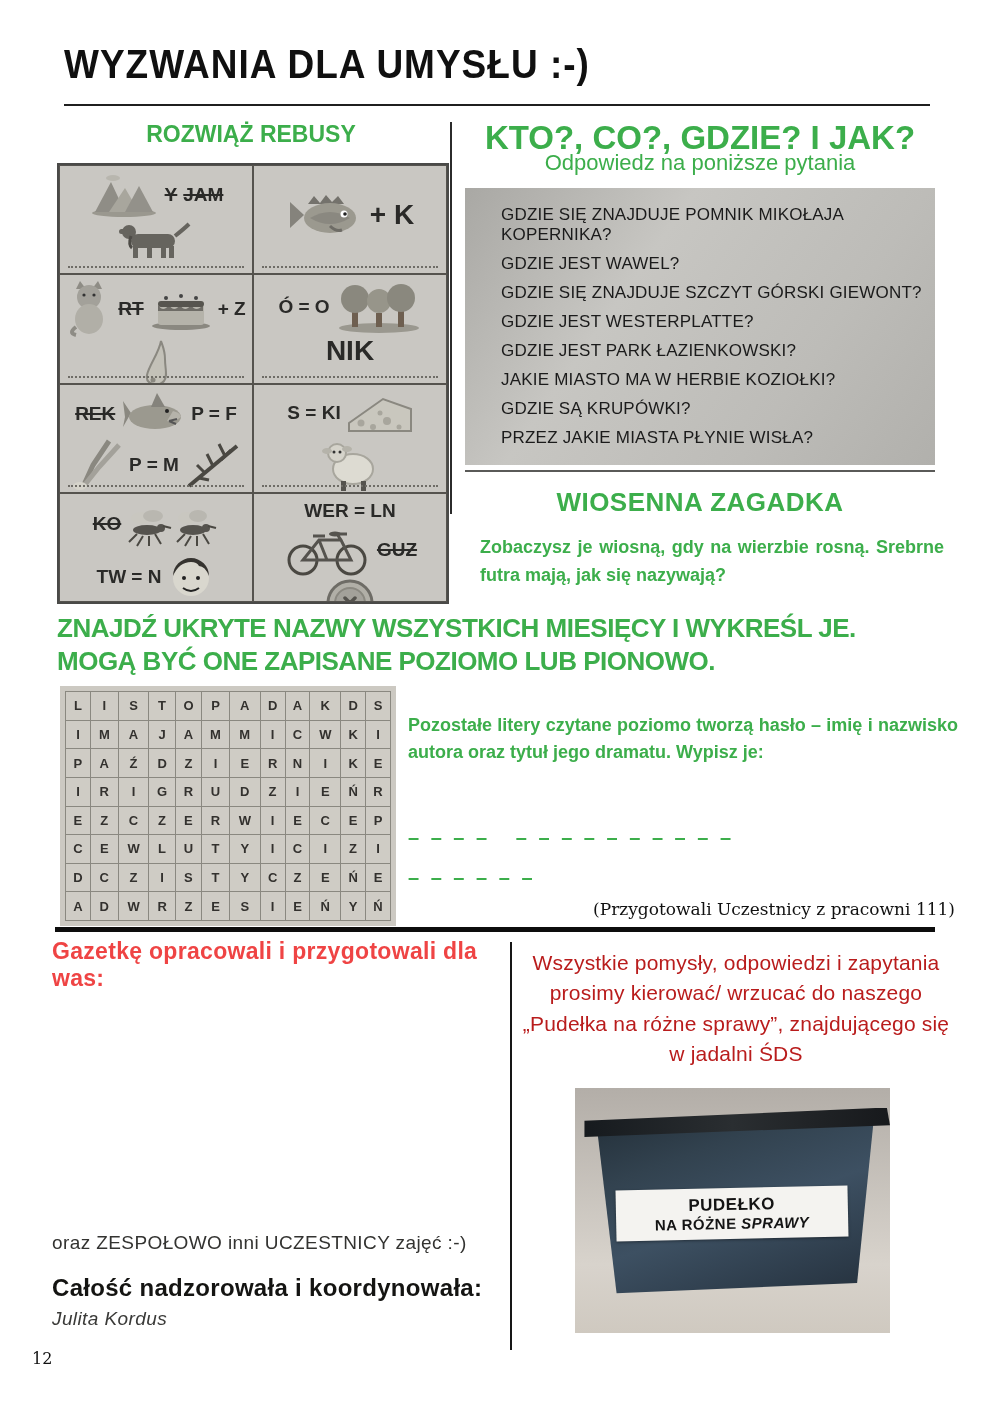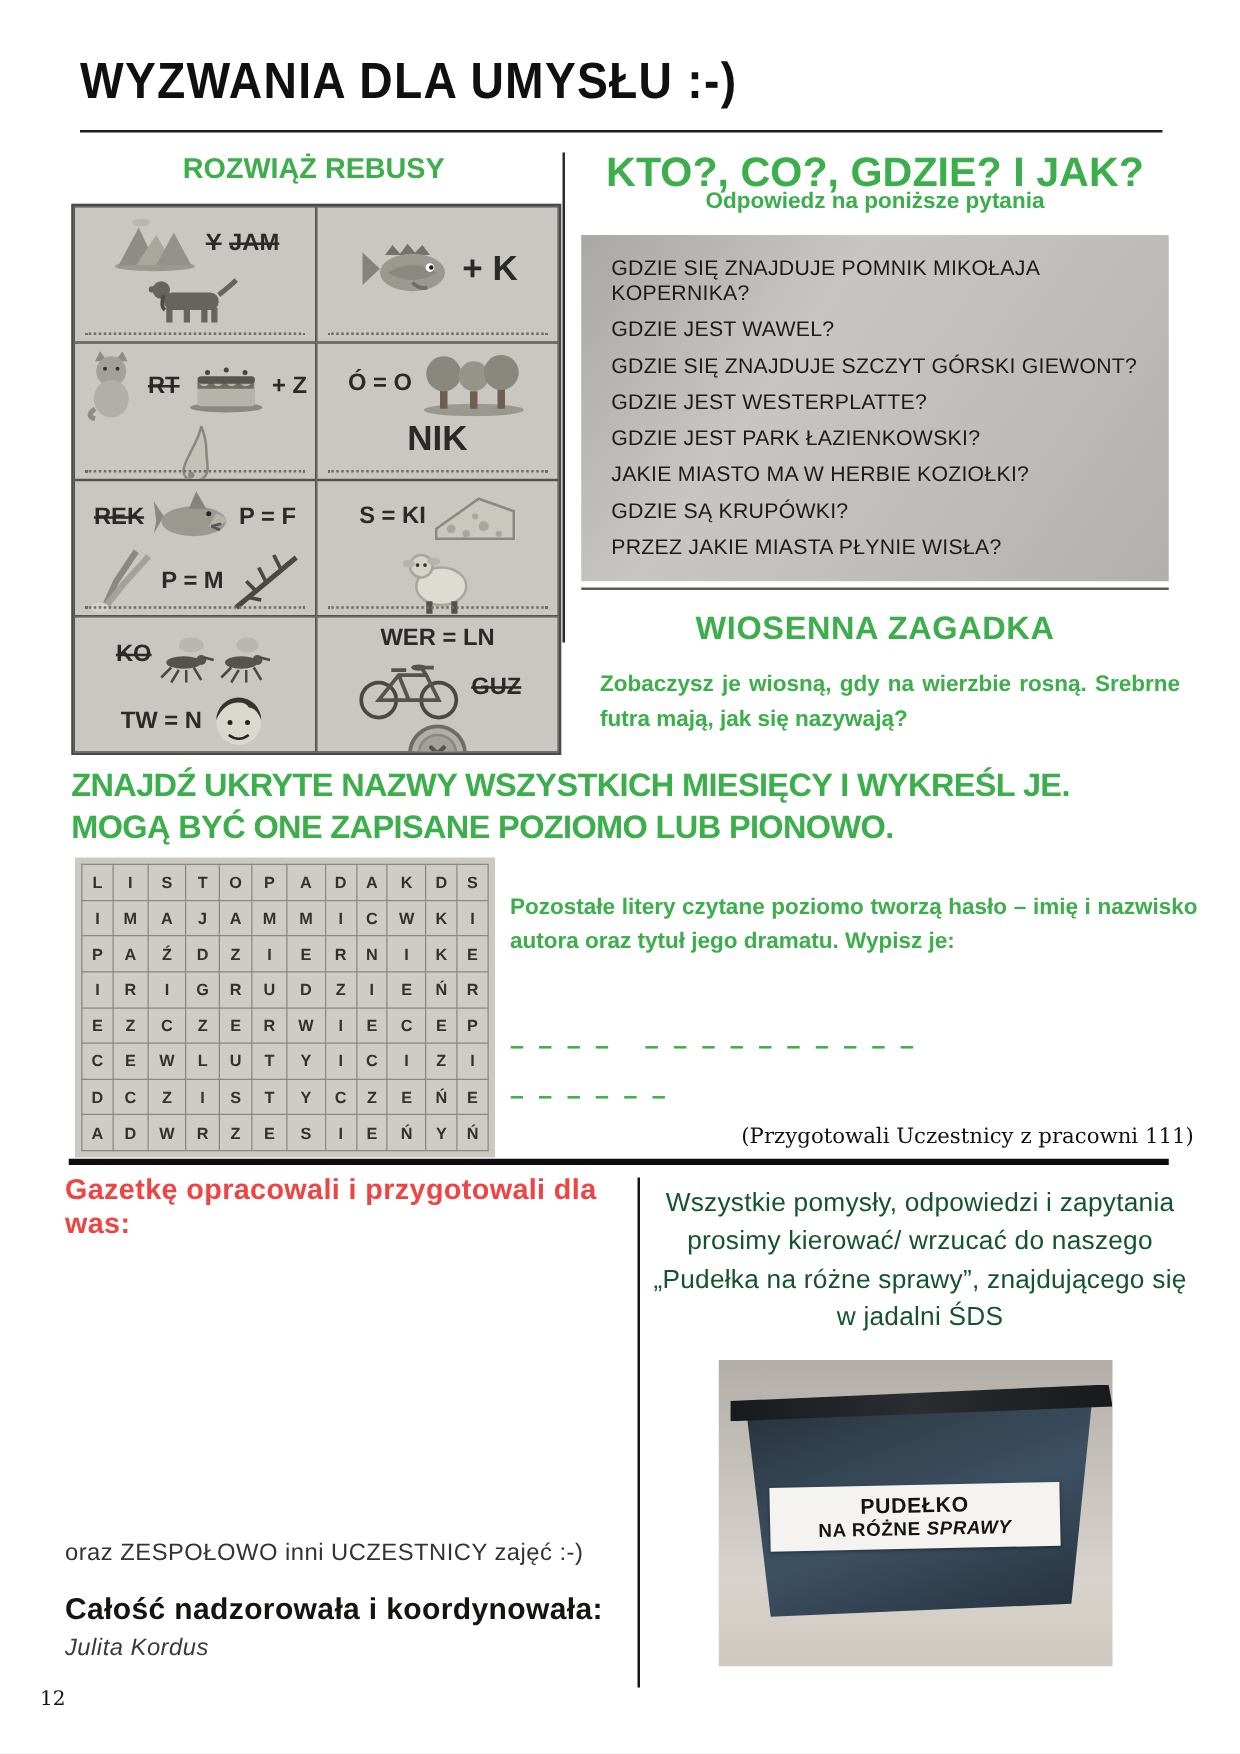--- a/index.html
+++ b/index.html
@@ -22,24 +22,24 @@
   .rcell .rdots{position:absolute;left:8px;right:8px;bottom:5px;border-bottom:2px dotted #6e6c66;}
   .rtext{font-size:19px;font-weight:700;color:#2a2a28;white-space:nowrap;}
   .rtext.lg{font-size:28px;}
   .rstruck{font-size:19px;font-weight:700;color:#2a2a28;text-decoration:line-through;
     text-decoration-thickness:2px;white-space:nowrap;}
   .ricon{display:inline-flex;align-items:center;justify-content:center;}
   
   #top-divider{left:450px;top:122px;width:2px;height:392px;background:#2b2b2b;}
   
   #q-title{left:465px;top:119px;width:470px;text-align:center;font-size:33px;font-weight:800;}
-  #q-subtitle{left:465px;top:150px;width:470px;text-align:center;font-size:18px;font-weight:700;}
+  #q-subtitle{left:465px;top:150px;width:470px;text-align:center;font-size:22px;font-weight:400;}
   #q-photo{left:465px;top:188px;width:470px;height:277px;
     background:linear-gradient(125deg,#a9a8a4 0%,#c7c6c2 35%,#bdbcb8 70%,#b1b0ac 100%);
-    display:flex;flex-direction:column;justify-content:space-around;padding:12px 10px 12px 24px;box-sizing:border-box;}
+    display:flex;flex-direction:column;justify-content:space-around;padding:12px 10px 12px 36px;box-sizing:border-box;}
   .qline{font-size:17px;color:#1b1b1b;letter-spacing:0.2px;}
   #right-rule{left:465px;top:470px;width:470px;height:2px;background:#5a5a58;}
   #riddle-title{left:465px;top:487px;width:470px;text-align:center;font-size:26px;font-weight:800;letter-spacing:0.5px;}
   #riddle-text{left:470px;top:534px;width:464px;font-size:18px;font-weight:700;
     text-align:justify;line-height:1.55;margin-left:10px;}
   
   #ws-heading1{left:57px;top:613px;width:900px;font-size:26px;font-weight:800;letter-spacing:-0.5px;}
   #ws-heading2{left:57px;top:646px;width:900px;font-size:26px;font-weight:800;letter-spacing:-0.5px;}
   #ws-photo{left:60px;top:686px;width:336px;height:240px;background:#ccc9c2;padding:5px;box-sizing:border-box;}
   #ws-table{width:100%;height:100%;border-collapse:collapse;}
@@ -55,21 +55,21 @@
   #thick-rule{left:55px;top:927px;width:880px;height:5px;background:#0d0d0d;}
   
   #bottom-divider{left:510px;top:942px;width:2px;height:408px;background:#161616;}
   .hand{color:#2d2d2b;letter-spacing:0.4px;}
   #credits-heading{left:52px;top:938px;width:452px;font-size:23px;font-weight:700;color:#ef4444;letter-spacing:0.3px;}
   #credits-names{left:52px;top:980px;width:440px;}
   .name-line{font-size:19px;color:#3a3a38;height:33px;line-height:33px;letter-spacing:0.4px;}
   #team-note{left:52px;top:1232px;width:452px;font-size:19px;color:#333331;letter-spacing:0.4px;}
   #coordinator-heading{left:52px;top:1274px;width:452px;font-size:24px;font-weight:800;color:#141412;letter-spacing:0.3px;}
   #coordinator-name{left:52px;top:1308px;width:452px;font-size:19px;color:#3a3a38;letter-spacing:0.4px;font-style:italic;}
-  #box-text{left:522px;top:948px;width:428px;text-align:center;font-size:21px;color:#14532d;
+  #box-text{left:522px;top:948px;width:428px;text-align:center;font-size:21px;color:#b91c1c;
     line-height:1.45;letter-spacing:0.2px;}
   
   #box-photo{left:575px;top:1088px;width:315px;height:245px;
     background:linear-gradient(#b3aea8 0%,#d8d3cc 72%,#cfc9c0 100%);overflow:hidden;}
   #box-shape{position:absolute;left:4%;top:4%;width:92%;height:84%;
     clip-path:polygon(3% 12%,99% 7%,93% 90%,10% 95%);
     background:linear-gradient(160deg,#1f2a33 0%,#32424f 30%,#3d5062 55%,#2b3947 85%,#222d38 100%);}
   #box-top-edge{position:absolute;left:0;top:8%;width:100%;height:12%;
     clip-path:polygon(3% 45%,99% 0%,100% 60%,3% 100%);
     background:linear-gradient(90deg,#15191d,#2a2e31 50%,#17191c);}

